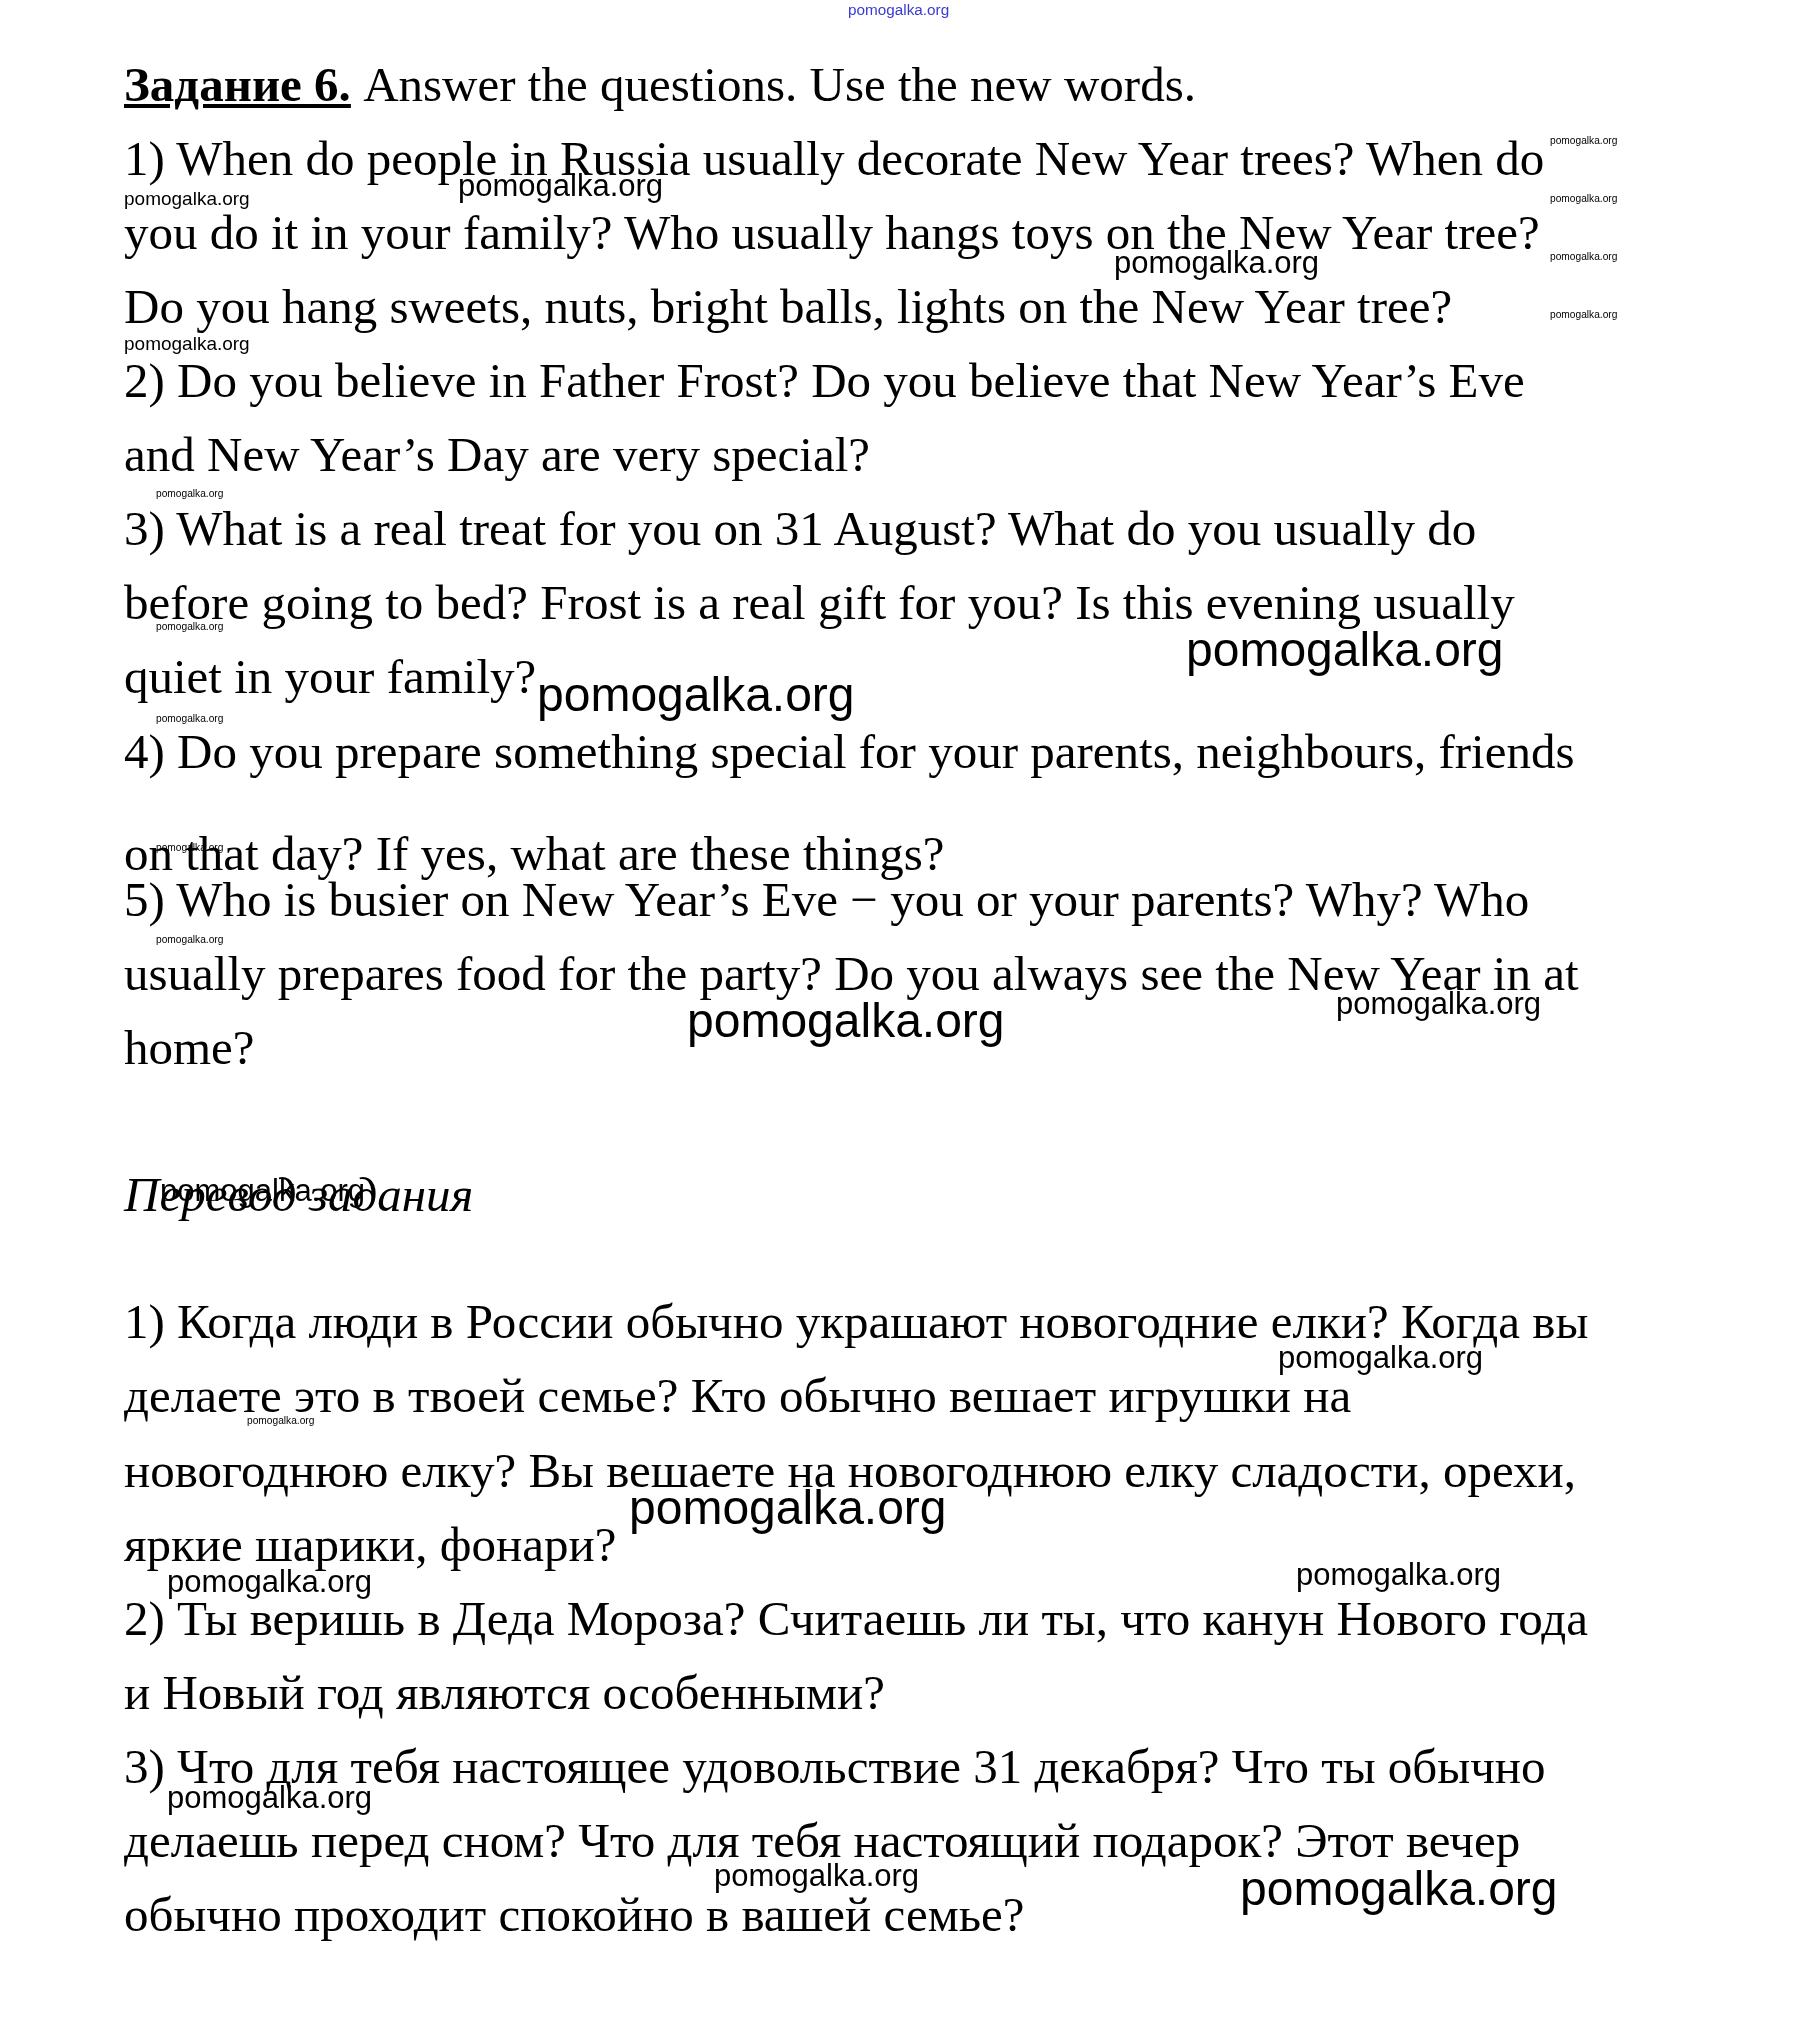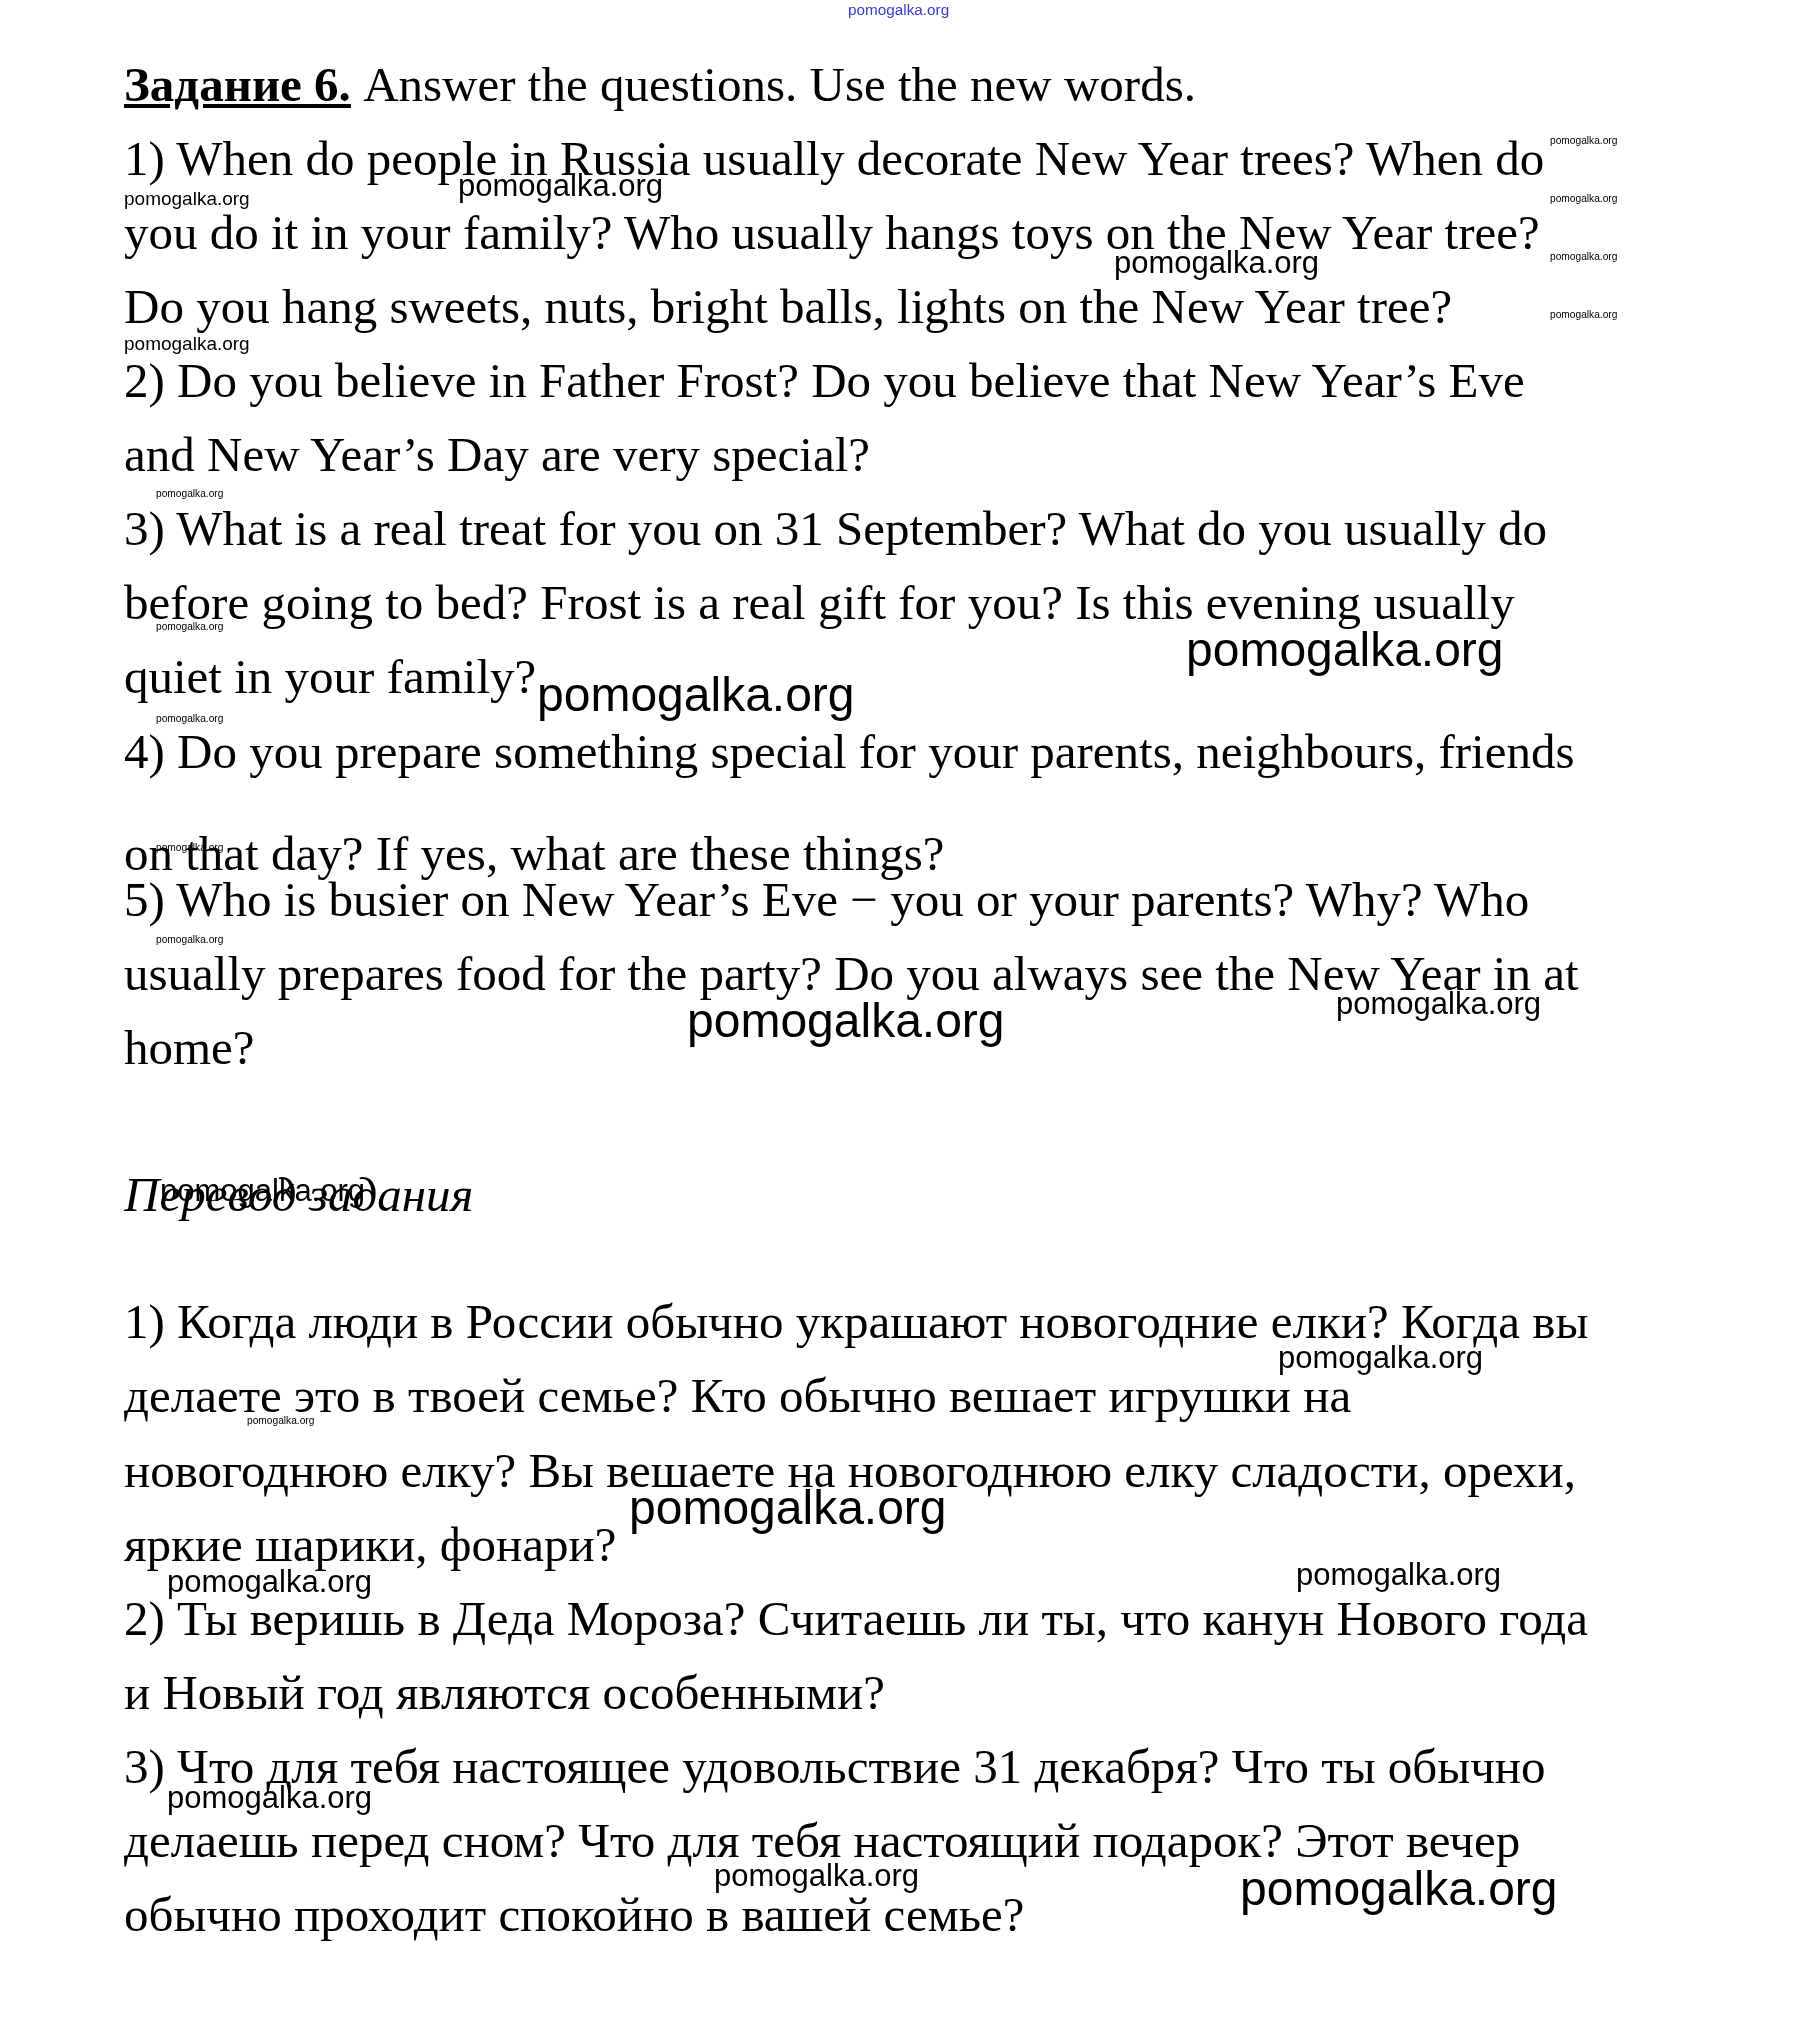--- a/index.html
+++ b/index.html
@@ -33,21 +33,21 @@
 
   <div class="line" style="top:60px;">
     <b>Задание 6.</b><span> Answer the questions. Use the new words.</span>
   </div>
 
   <div class="line" style="top:134px;">1) When do people in Russia usually decorate New Year trees? When do</div>
   <div class="line" style="top:208px;">you do it in your family? Who usually hangs toys on the New Year tree?</div>
   <div class="line" style="top:282px;">Do you hang sweets, nuts, bright balls, lights on the New Year tree?</div>
   <div class="line" style="top:356px;">2) Do you believe in Father Frost? Do you believe that New Year’s Eve</div>
   <div class="line" style="top:430px;">and New Year’s Day are very special?</div>
-  <div class="line" style="top:504px;">3) What is a real treat for you on 31 September? What do you usually do</div>
+  <div class="line" style="top:504px;">3) What is a real treat for you on 31 August? What do you usually do</div>
   <div class="line" style="top:578px;">before going to bed? Frost is a real gift for you? Is this evening usually</div>
   <div class="line" style="top:652px;">quiet in your family?</div>
   <div class="line" style="top:727px;">4) Do you prepare something special for your parents, neighbours, friends</div>
   <div class="line" style="top:829px;">on that day? If yes, what are these things?</div>
   <div class="line" style="top:875px;">5) Who is busier on New Year’s Eve − you or your parents? Why? Who</div>
   <div class="line" style="top:949px;">usually prepares food for the party? Do you always see the New Year in at</div>
   <div class="line" style="top:1023px;">home?</div>
 
   <div class="line italic" style="top:1122px;">Перевод задания</div>
   <div class="line" style="top:1297px;">1) Когда люди в России обычно украшают новогодние елки? Когда вы</div>

